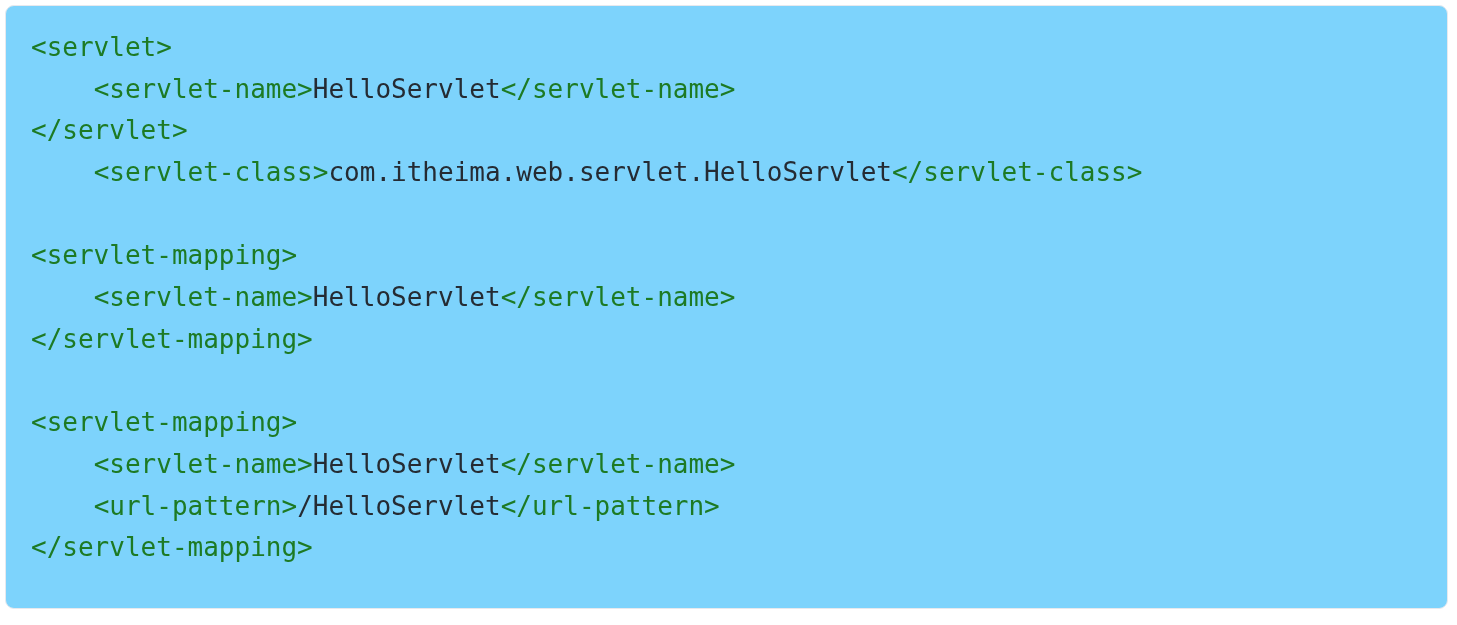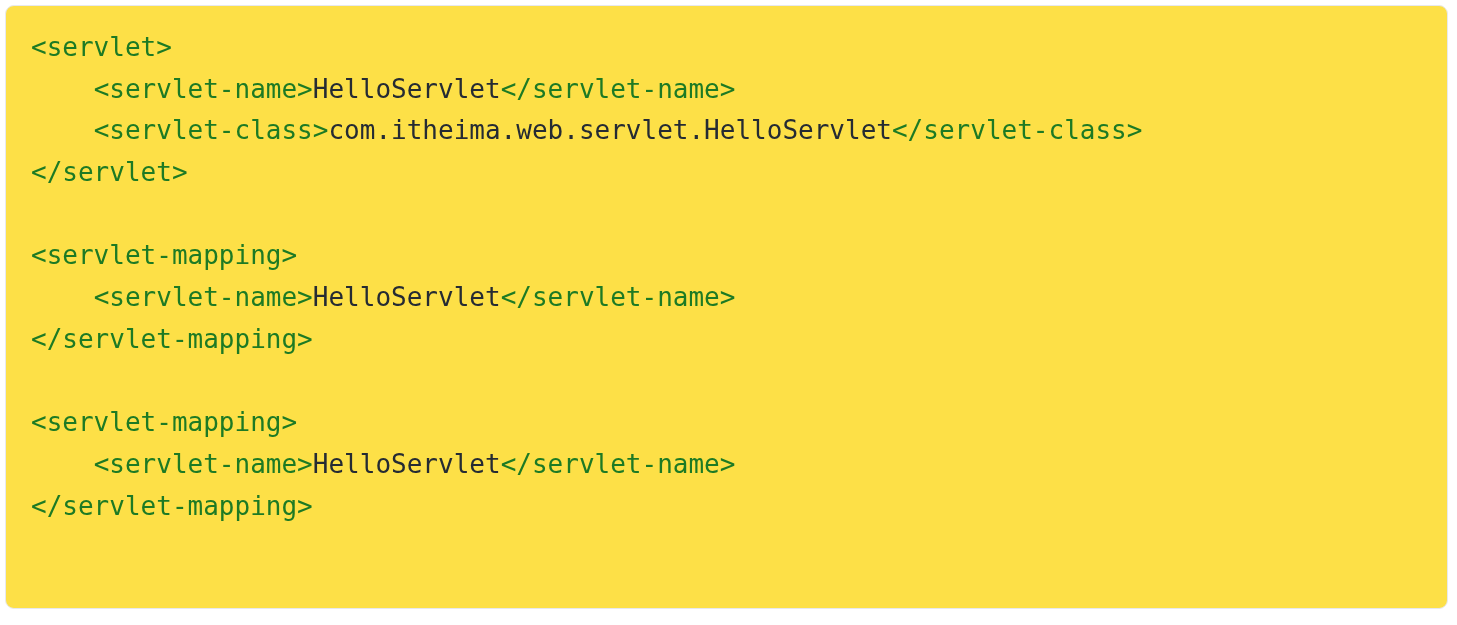--- a/index.html
+++ b/index.html
@@ -52,28 +52,29 @@
     color: #1d7a24;
   }
 
   .val {
     color: #252b33;
   }
 </style>
 </head>
 <body>
 
-<div id="code-block" style="background: #fde047; border-color: rgb(231, 233, 238);">
+<div id="code-block" style="background: #7dd3fc; border-color: rgb(231, 233, 238);">
   <div class="code-lines">
       <div class="code-line"><span class="tag" style="color: rgb(29, 122, 36);">&lt;servlet&gt;</span></div>
       <div class="code-line"><span>    </span><span class="tag" style="color: rgb(29, 122, 36);">&lt;servlet-name&gt;</span><span class="val" style="color: rgb(37, 43, 51);">HelloServlet</span><span class="tag" style="color: rgb(29, 122, 36);">&lt;/servlet-name&gt;</span></div>
+      <div class="code-line"><span class="tag" style="color: rgb(29, 122, 36);">&lt;/servlet&gt;</span></div>
       <div class="code-line"><span>    </span><span class="tag" style="color: rgb(29, 122, 36);">&lt;servlet-class&gt;</span><span class="val" style="color: rgb(37, 43, 51);">com.itheima.web.servlet.HelloServlet</span><span class="tag" style="color: rgb(29, 122, 36);">&lt;/servlet-class&gt;</span></div>
-      <div class="code-line"><span class="tag" style="color: rgb(29, 122, 36);">&lt;/servlet&gt;</span></div>
       <div class="code-line blank">&nbsp;</div>
       <div class="code-line"><span class="tag" style="color: rgb(29, 122, 36);">&lt;servlet-mapping&gt;</span></div>
       <div class="code-line"><span>    </span><span class="tag" style="color: rgb(29, 122, 36);">&lt;servlet-name&gt;</span><span class="val" style="color: rgb(37, 43, 51);">HelloServlet</span><span class="tag" style="color: rgb(29, 122, 36);">&lt;/servlet-name&gt;</span></div>
       <div class="code-line"><span class="tag" style="color: rgb(29, 122, 36);">&lt;/servlet-mapping&gt;</span></div>
       <div class="code-line blank">&nbsp;</div>
       <div class="code-line"><span class="tag" style="color: rgb(29, 122, 36);">&lt;servlet-mapping&gt;</span></div>
       <div class="code-line"><span>    </span><span class="tag" style="color: rgb(29, 122, 36);">&lt;servlet-name&gt;</span><span class="val" style="color: rgb(37, 43, 51);">HelloServlet</span><span class="tag" style="color: rgb(29, 122, 36);">&lt;/servlet-name&gt;</span></div>
+      <div class="code-line"><span>    </span><span class="tag" style="color: rgb(29, 122, 36);">&lt;url-pattern&gt;</span><span class="val" style="color: rgb(37, 43, 51);">/HelloServlet</span><span class="tag" style="color: rgb(29, 122, 36);">&lt;/url-pattern&gt;</span></div>
       <div class="code-line"><span class="tag" style="color: rgb(29, 122, 36);">&lt;/servlet-mapping&gt;</span></div>
     </div>
 </div>
 
 </body></html>

